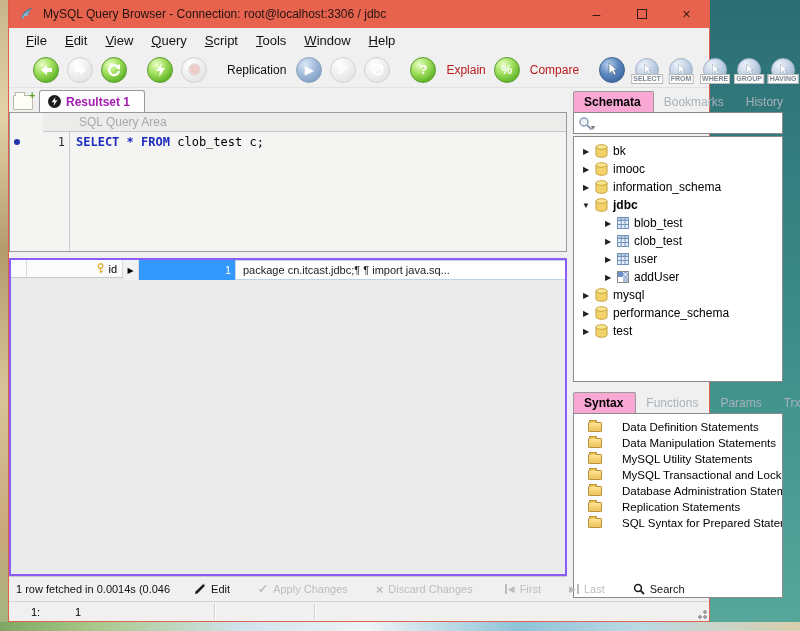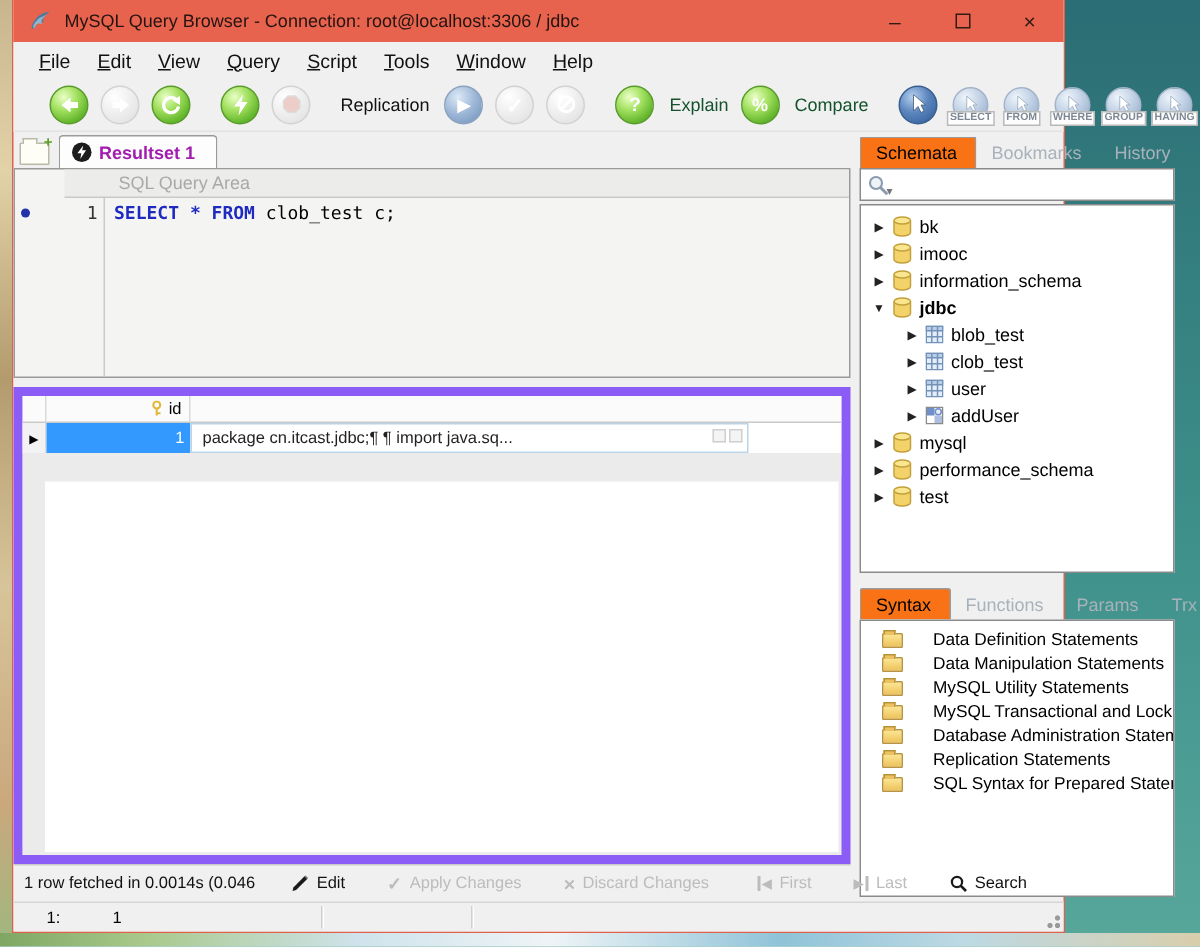--- a/index.html
+++ b/index.html
@@ -35,21 +35,21 @@
   .tgroup { display:flex; align-items:center; gap:8px; padding:0 10px; }
   .tsep { width:1px; height:28px; background:#c9c9c9; box-shadow:1px 0 0 #fff; }
   .orb { width:26px; height:26px; border-radius:50%; display:flex; align-items:center; justify-content:center; position:relative; flex:0 0 auto; }
   .orb.green { background:radial-gradient(circle at 35% 28%, #eaffc8 0%, #a4e161 38%, #67b92f 72%, #4a9a1d 100%); border:1px solid #5a9b2e; }
   .orb.gray  { background:radial-gradient(circle at 35% 28%, #ffffff 0%, #ececec 55%, #dedede 100%); border:1px solid #d2d2d2; }
   .orb.blue  { background:radial-gradient(circle at 35% 28%, #dce9f6 0%, #9cb6d6 50%, #6e90ba 100%); border:1px solid #8ba3bf; }
   .orb.darkblue { background:radial-gradient(circle at 35% 28%, #b6d0ee 0%, #5b85bd 45%, #2d5a96 100%); border:1px solid #3a5f8e; }
   .orb.softblue { width:24px; height:24px; background:radial-gradient(circle at 35% 28%, #eef4fb 0%, #bccde2 52%, #8fa9c7 100%); border:1px solid #a4b4c8; }
   .orb-label { position:absolute; bottom:-3px; left:50%; transform:translateX(-50%); background:#fdfdfd; border:1px solid #b9b9b9;
     font-size:7px; font-weight:bold; color:#7d8894; padding:0 1px; line-height:8px; letter-spacing:0; white-space:nowrap; }
-  .tbtn-label { font-size:12px; color:#14532d; margin-left:2px; }
+  .tbtn-label { font-size:12px; color:#b91c1c; margin-left:2px; }
   .transaction-label { font-size:12px; color:#111; margin-right:2px; }
   .glyph-play { color:#fff; font-size:12px; line-height:1; }
   .glyph-check { color:#fff; font-size:14px; font-weight:bold; }
   .glyph-q { color:#fff; font-size:13px; font-weight:bold; }
   .glyph-pct { color:#fff; font-size:12px; font-weight:bold; }
 
   
   .main { flex:1 1 auto; display:flex; position:relative; }
   .left-pane { width:558px; display:flex; flex-direction:column; position:relative; }
   .right-pane { width:224px; margin-left:0; padding:2px 8px 0 6px; display:flex; flex-direction:column; }
@@ -72,21 +72,21 @@
   .gutter { width:60px; border-right:1px solid #c9c9c9; position:relative; }
   .break-dot { position:absolute; left:4px; top:7px; width:6px; height:6px; border-radius:50%; background:#2233aa; }
   .line-no { position:absolute; right:4px; top:3px; color:#333; font-size:12px; }
   .code { padding:3px 0 0 6px; white-space:pre; }
   .kw { color:#1f2bc0; font-weight:bold; }
 
   
   .h-splitter { height:6px; background:#f0f0f0; }
 
   
-  .grid { flex:1; border:6px solid #8b5cf6; background:#ebebeb; display:flex; flex-direction:column; overflow:hidden; }
+  .grid { flex:1; border:2px solid #8b5cf6; background:#ebebeb; display:flex; flex-direction:row; overflow:hidden; }
   .grid-header { height:18px; background:#fbfbfb; border-bottom:1px solid #c9c9c9; display:flex; font-size:11px; }
   .gh-marker { width:16px; border-right:1px solid #d9d9d9; }
   .gh-id { width:96px; border-right:1px solid #d9d9d9; display:flex; align-items:center; justify-content:flex-end; gap:3px; padding-right:5px; }
   .gh-big { width:221px; border-right:1px solid #d9d9d9; display:flex; align-items:center; padding-left:7px; }
   .grid-row { height:20px; display:flex; font-size:11px; background:#fff; }
   .gr-marker { width:16px; background:#f2f2f2; border-right:1px solid #d9d9d9; display:flex; align-items:center; justify-content:center; font-size:8px; color:#000; }
   .gr-id { width:96px; background:#3399ff; color:#fff; display:flex; align-items:center; justify-content:flex-end; padding-right:4px; }
   .gr-big { width:372px; background:#fff; border:1px solid #bcd4e8; display:flex; align-items:center; padding-left:7px; color:#222; position:relative; }
   .cell-ic { position:absolute; right:3px; top:3px; display:flex; gap:2px; }
   .cell-ic span { width:9px; height:9px; border:1px solid #cfcfcf; background:#f4f4f4; display:inline-block; }
@@ -114,21 +114,21 @@
   .sb-div1 { position:absolute; left:205px; top:2px; width:1px; height:15px; background:#d0d0d0; box-shadow:1px 0 0 #fff; }
   .sb-div2 { position:absolute; left:305px; top:2px; width:1px; height:15px; background:#d0d0d0; box-shadow:1px 0 0 #fff; }
   .grip { position:absolute; right:2px; bottom:2px; width:12px; height:12px;
     background:radial-gradient(circle 1.5px at 10px 10px,#9a9a9a 1.5px,transparent 2px),
                radial-gradient(circle 1.5px at 10px 5px,#9a9a9a 1.5px,transparent 2px),
                radial-gradient(circle 1.5px at 5px 10px,#9a9a9a 1.5px,transparent 2px); }
 
   
   .side-tabs { height:22px; display:flex; align-items:flex-end; }
   .side-tab { font-size:12px; color:#a9b2ba; padding:3px 12px 3px 10px; }
-  .side-tab.active { background:#f97316; border:1px solid #9a9a9a; border-bottom:none; border-radius:2px 2px 0 0; color:#000; font-weight:normal; }
+  .side-tab.active { background:#f9a8d4; border:1px solid #9a9a9a; border-bottom:none; border-radius:2px 2px 0 0; color:#000; font-weight:bold; }
   .search-box { height:22px; background:#fff; border:1px solid #8a8a8a; display:flex; align-items:center; padding:0 4px; margin-top:0; }
   .search-caret { font-size:8px; color:#777; margin-left:-2px; margin-top:8px; }
   .tree-box { height:246px; background:#fff; border:1px solid #8a8a8a; margin-top:2px; padding-top:5px; overflow:hidden; }
   .tree-row { display:flex; align-items:center; height:18px; gap:5px; padding-left:8px; }
   .tree-row.child { padding-left:30px; }
   .tw { font-size:8px; color:#222; width:8px; text-align:center; flex:0 0 auto; }
   .tl { font-size:12px; color:#000; }
   .tl.bold { font-weight:bold; }
   .db-svg, .tbl-svg, .proc-svg { flex:0 0 auto; }
 

